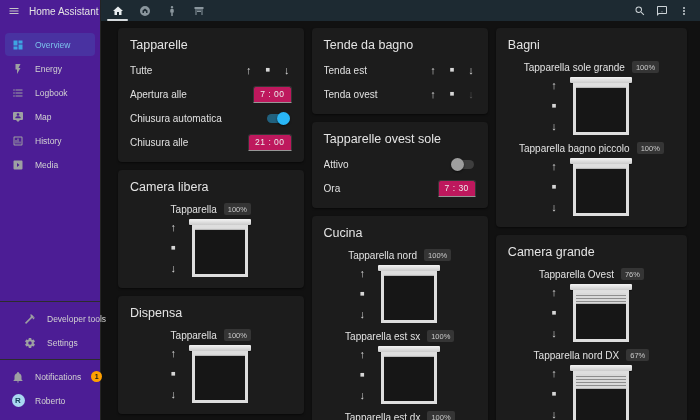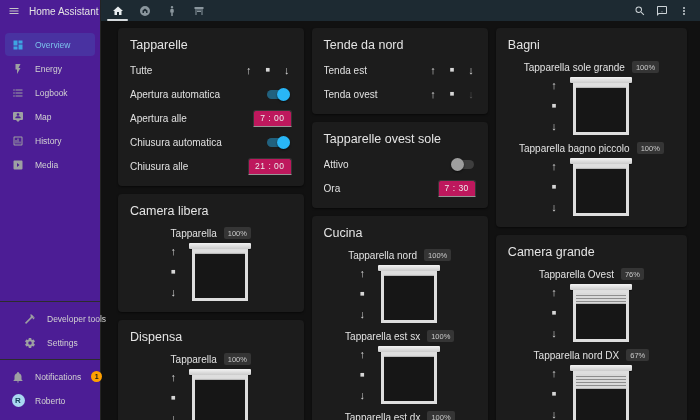--- a/index.html
+++ b/index.html
@@ -242,29 +242,20 @@
             </svg></span>
           <span class="ename">Tutte</span>
           <div class="cbtns">
             <span class="cbtn up">↑</span>
             <span class="cbtn stop">■</span>
             <span class="cbtn down">↓</span>
           </div>
         </div>
         <div class="erow">
           <span class="icon"><svg viewBox="0 0 24 24">
-              <path d="M3,4H21V8H19V20H17V8H7V20H5V8H3V4M8,9H16V11H8V9Z"></path>
-            </svg></span>
-          <span class="ename">Apertura automatica</span>
-          <div class="toggle on">
-            <div class="knob"></div>
-          </div>
-        </div>
-        <div class="erow">
-          <span class="icon"><svg viewBox="0 0 24 24">
               <path d="M12,2A10,10 0 0,1 22,12A10,10 0 0,1 12,22C6.47,22 2,17.5 2,12A10,10 0 0,1 12,2M12.5,7V12.25L17,14.92L16.25,16.15L11,13V7H12.5Z"></path>
             </svg></span>
           <span class="ename">Apertura alle</span>
           <div class="time-box">7 : 00</div>
         </div>
         <div class="erow">
           <span class="icon"><svg viewBox="0 0 24 24">
               <path d="M3,4H21V8H19V20H17V8H7V20H5V8H3V4M8,9H16V11H8V9M8,12H16V14H8V12Z"></path>
             </svg></span>
           <span class="ename">Chiusura automatica</span>
@@ -320,21 +311,21 @@
               <div class="frame">
                 <div class="slats" style="height: 2px;"></div>
               </div>
             </div>
           </div>
         </div>
       </div>
     </div>
     <div class="column">
       <div class="card">
-        <h2 class="card-title">Tende da nord</h2>
+        <h2 class="card-title">Tende da bagno</h2>
         <div class="erow">
           <span class="icon"><svg viewBox="0 0 24 24">
               <path d="M3,4H21V6H20L18,12H6L4,6H3V4M7.5,13H16.5L16,15H8L7.5,13Z"></path>
             </svg></span>
           <span class="ename">Tenda est</span>
           <div class="cbtns">
             <span class="cbtn up">↑</span>
             <span class="cbtn stop">■</span>
             <span class="cbtn down">↓</span>
           </div>

